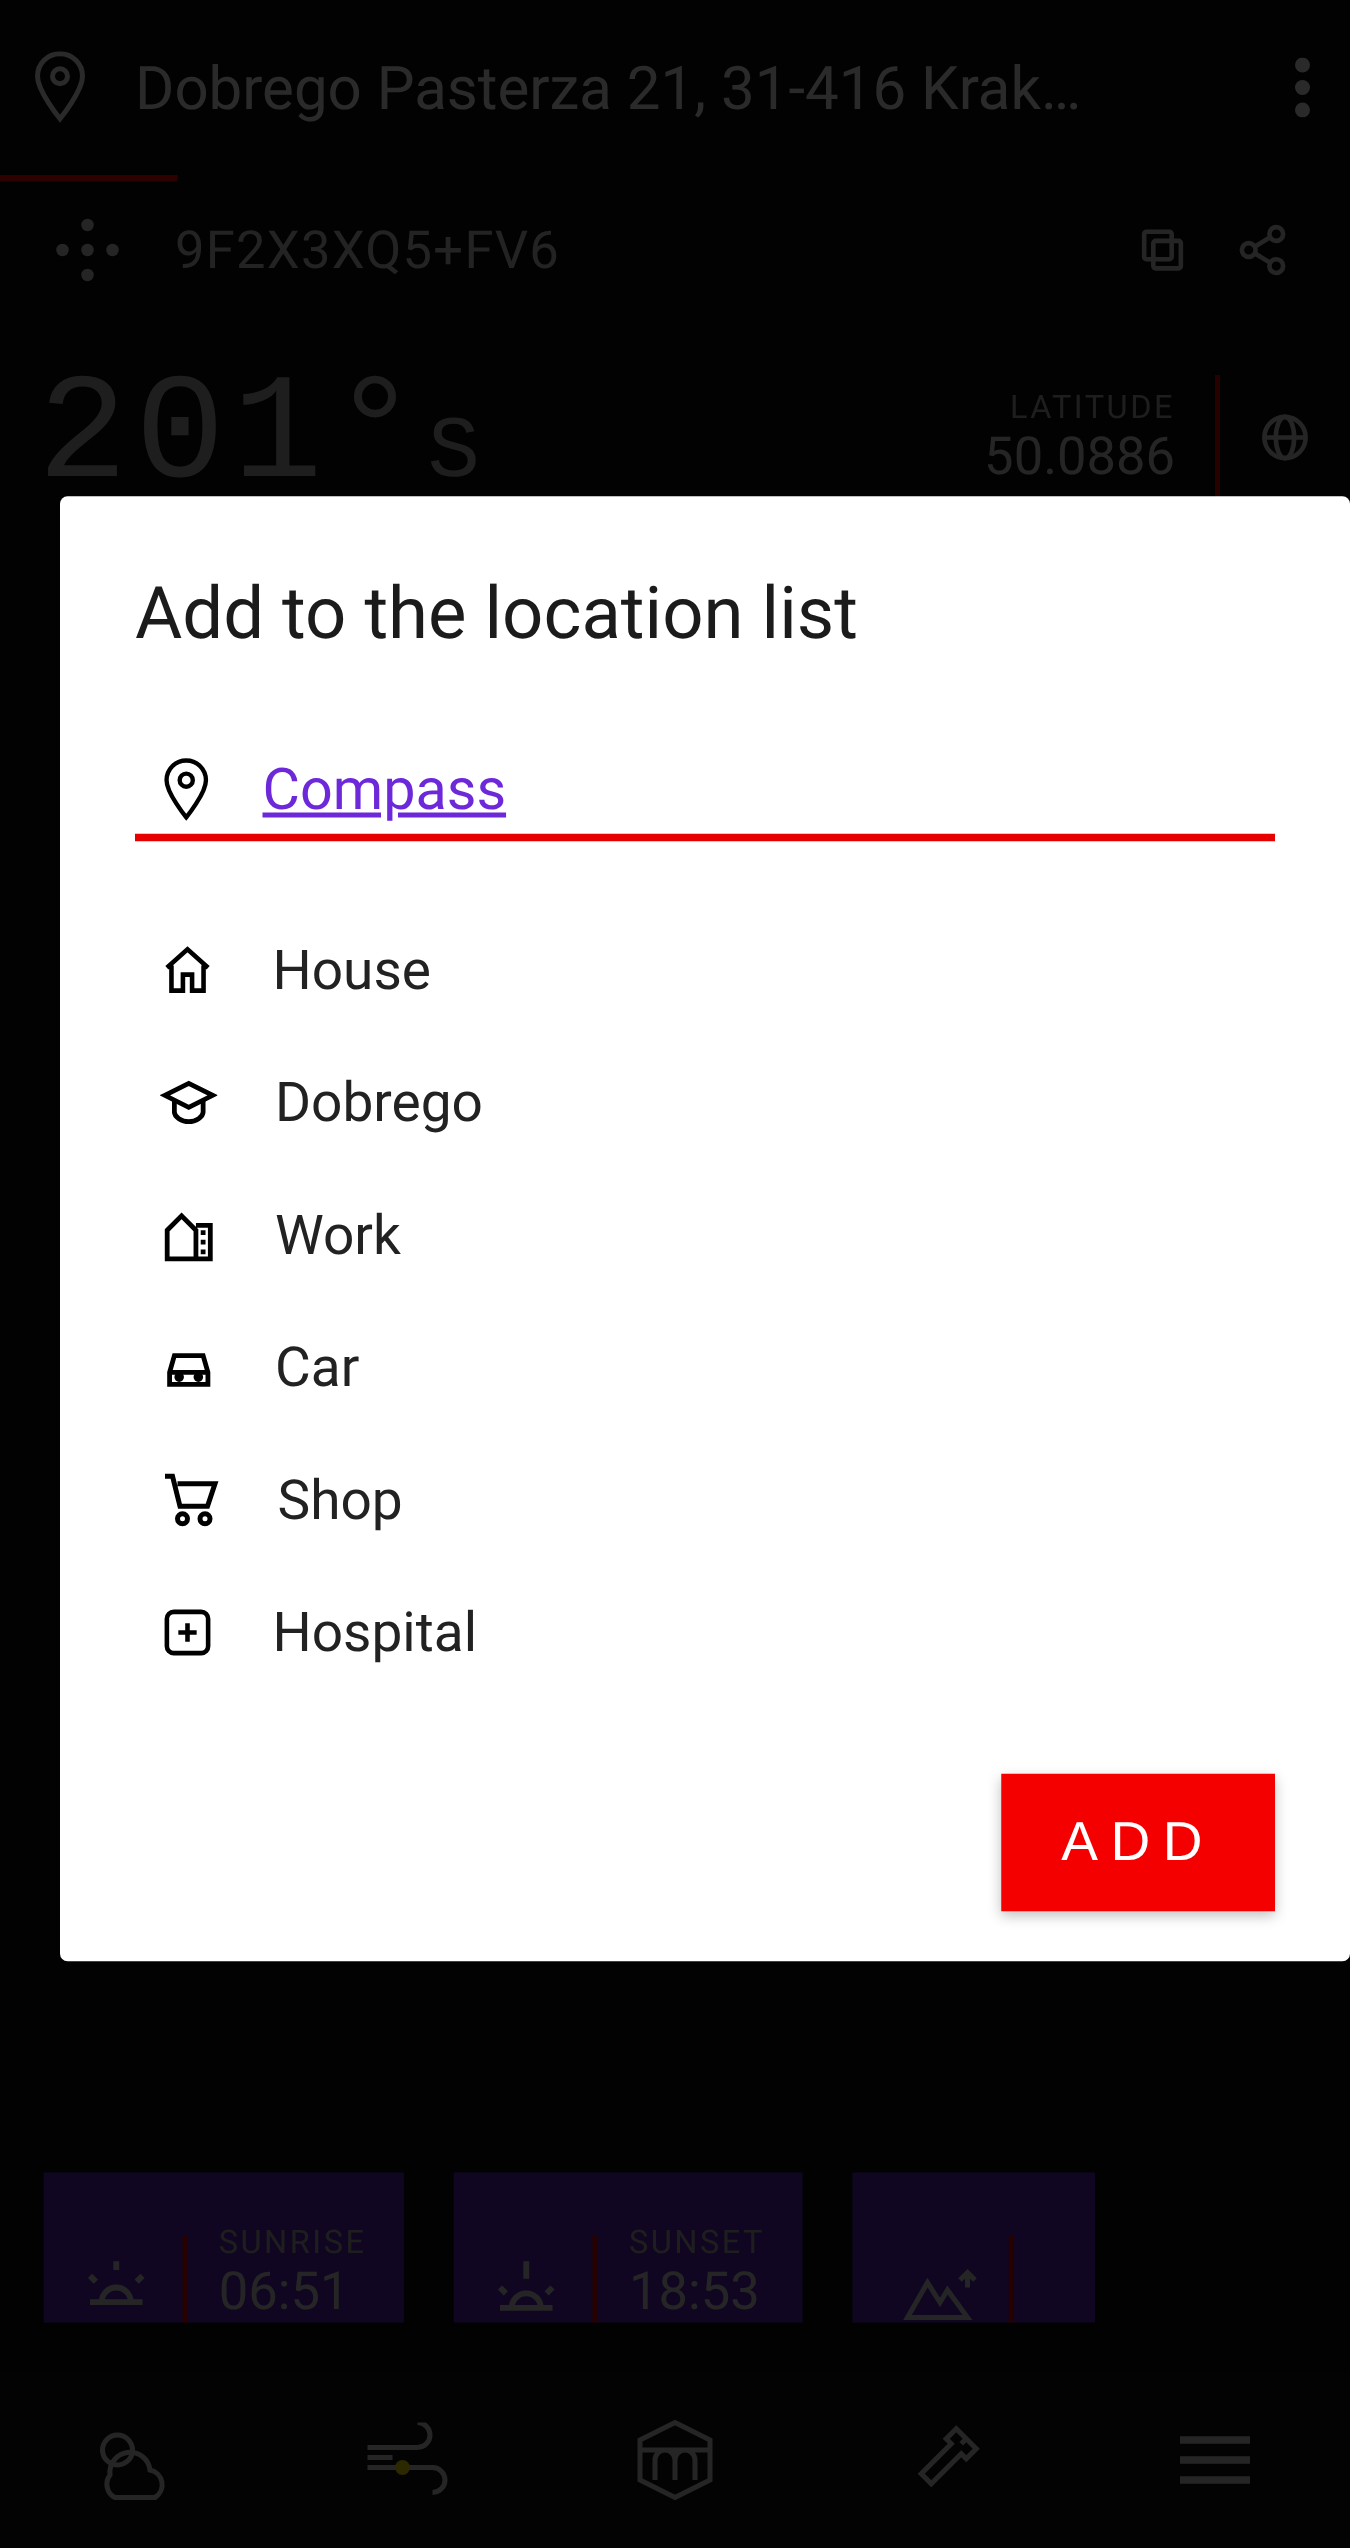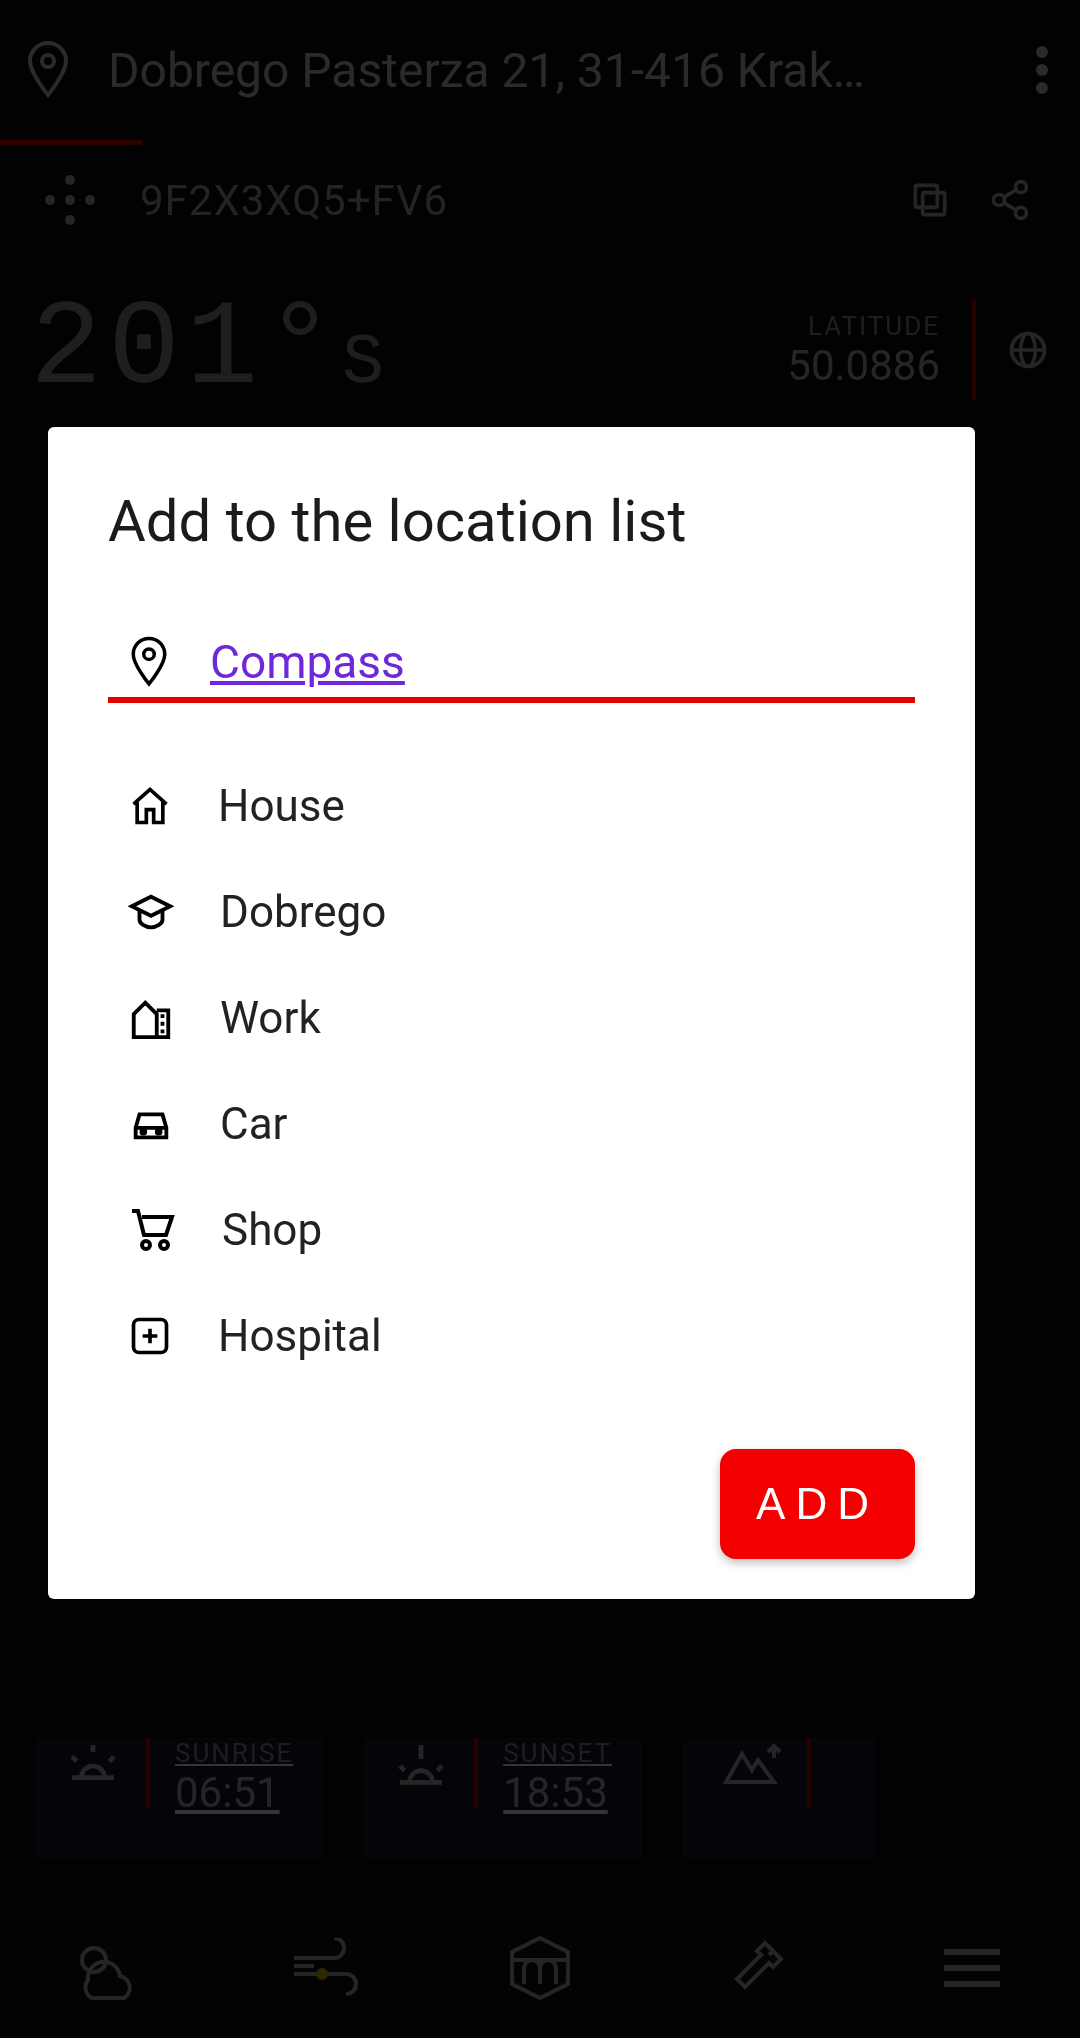--- a/index.html
+++ b/index.html
@@ -44,50 +44,50 @@
     display:flex; align-items:center; color:#888;
   }
   .heading-deg { font-size:120px; font-family:"DS-Digital","Courier New",monospace; letter-spacing:6px; font-weight:300; }
   .lat-block { margin-left:auto; text-align:right; padding-right:32px; border-right:4px solid #b00000; height:100px; display:flex; flex-direction:column; justify-content:center; }
   .lat-block .lbl { font-size:26px; letter-spacing:2px; color:#888; }
   .lat-block .val { font-size:42px; color:#aaa; }
   .globe { margin-left:30px; }
 
   
   .sun-row { position:absolute; left:35px; bottom:180px; display:flex; gap:40px; }
-  .card { background:#0f172a; display:flex; align-items:flex-start; height:120px; padding:0 30px;text-decoration:underline; }
+  .card { background:#4c1d95; display:flex; align-items:flex-end; height:120px; padding:0 30px; }
   .card .divider { width:4px; height:70px; background:#b00000; margin:0 25px; }
   .card .txt .lbl { font-size:26px; color:#888; letter-spacing:2px; }
   .card .txt .val { font-size:42px; color:#aaa; }
   .card.small { padding:0 40px; }
 
   
   .bottom-nav {
     position:absolute; bottom:0; left:0; right:0; height:140px;
     background:#111; display:flex; justify-content:space-around; align-items:center;
   }
   .bottom-nav .nav-item { width:120px; display:flex; justify-content:center; }
 
   
   .dialog {
-    position:absolute; z-index:10; top:427px; left:48px; width:927px;
+    position:absolute; z-index:10; top:397px; left:48px; width:1032px;
     background:#fff; border-radius:6px; padding:60px 60px 40px 60px;
     color:#1b1b1b;
   }
   .dialog h1 { font-size:58px; font-weight:400; margin-bottom:80px; }
   .input-row { display:flex; align-items:center; border-bottom:6px solid #e60000; padding:0 0 8px 20px; gap:40px; margin-bottom:50px; }
   .input-row .field { font-size:46px; text-decoration:underline; color:#6d28d9; flex:1; background:none; border:none; outline:none; }
 
   .option { display:flex; align-items:center; gap:46px; height:106px; padding-left:20px; }
   .option .lbl { font-size:44px; color:#222; }
 
   .add-btn {
     margin-top:60px; margin-left:auto; display:block;
-    background:#f50000; color:#fff; border:none; border-radius:16px;
-    font-size:44px; font-weight:500; letter-spacing:10px; padding:30px 36px;
+    background:#f50000; color:#fff; border:none; border-radius:0;
+    font-size:44px; font-weight:500; letter-spacing:10px; padding:30px 48px;
     box-shadow:0 4px 10px rgba(0,0,0,0.25);
   }
 
   svg { display:block; }
 </style>
 </head>
 <body>
 
 <div class="topbar">
   <div class="pin">

